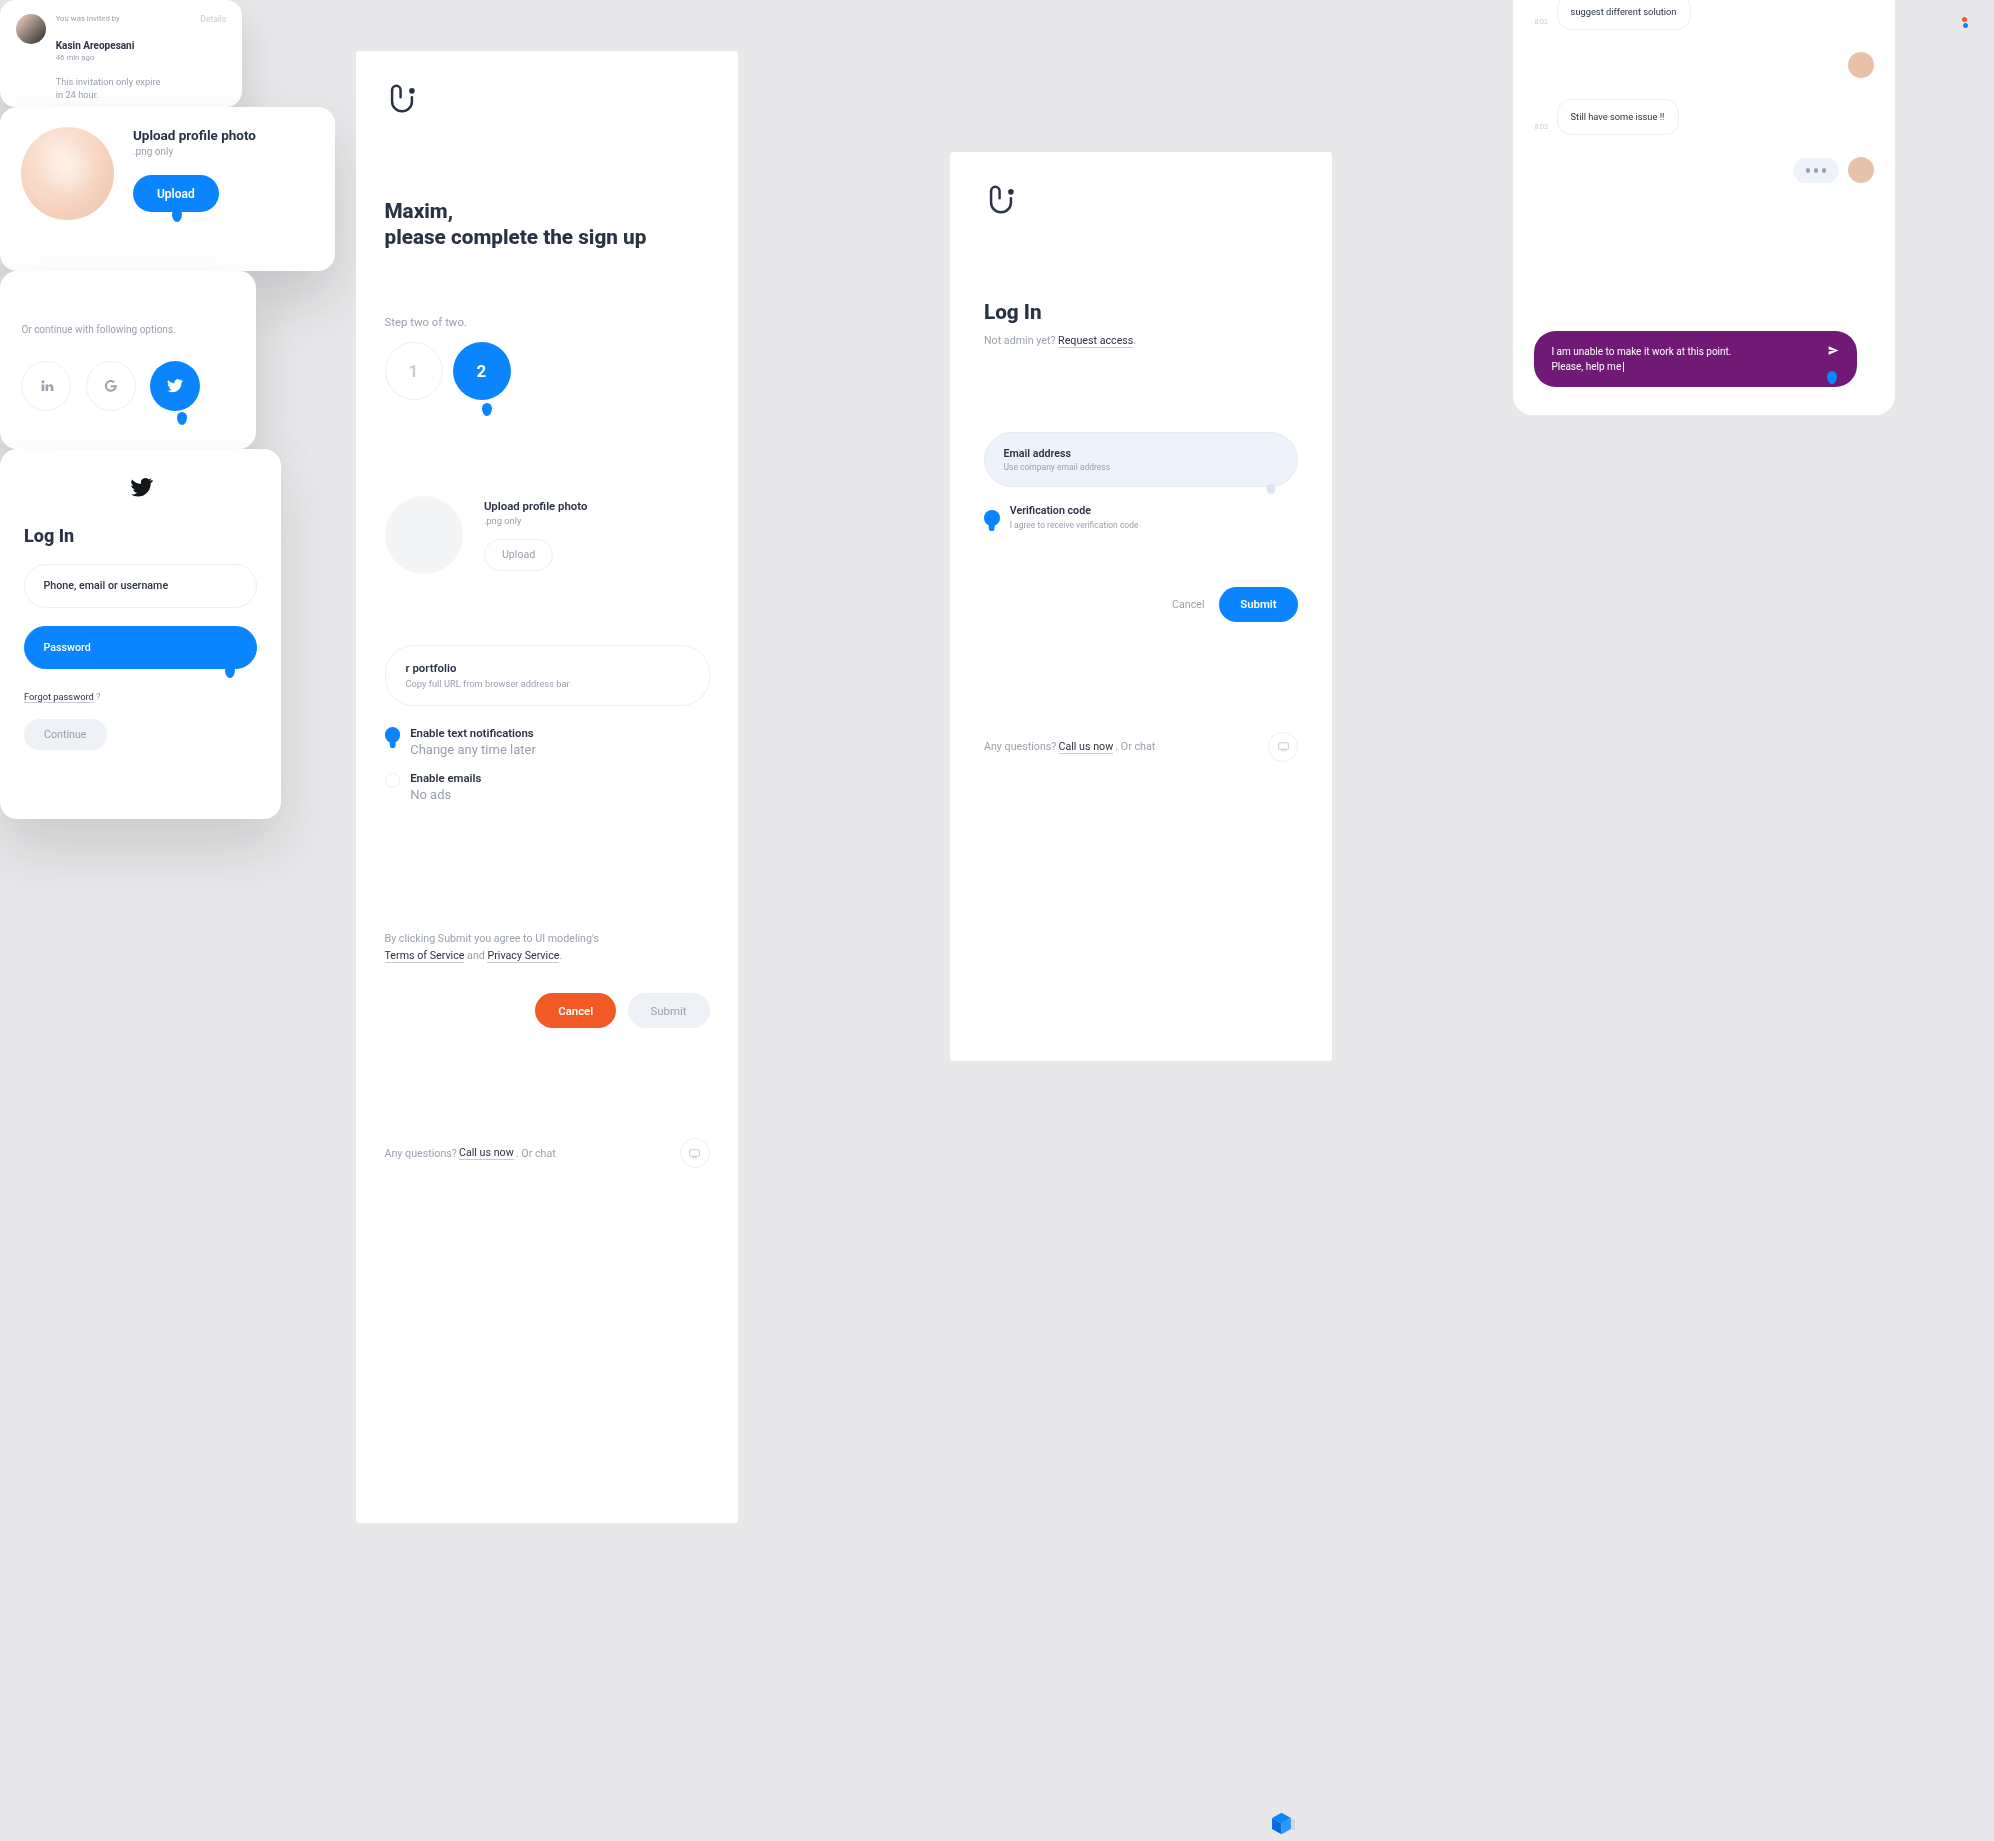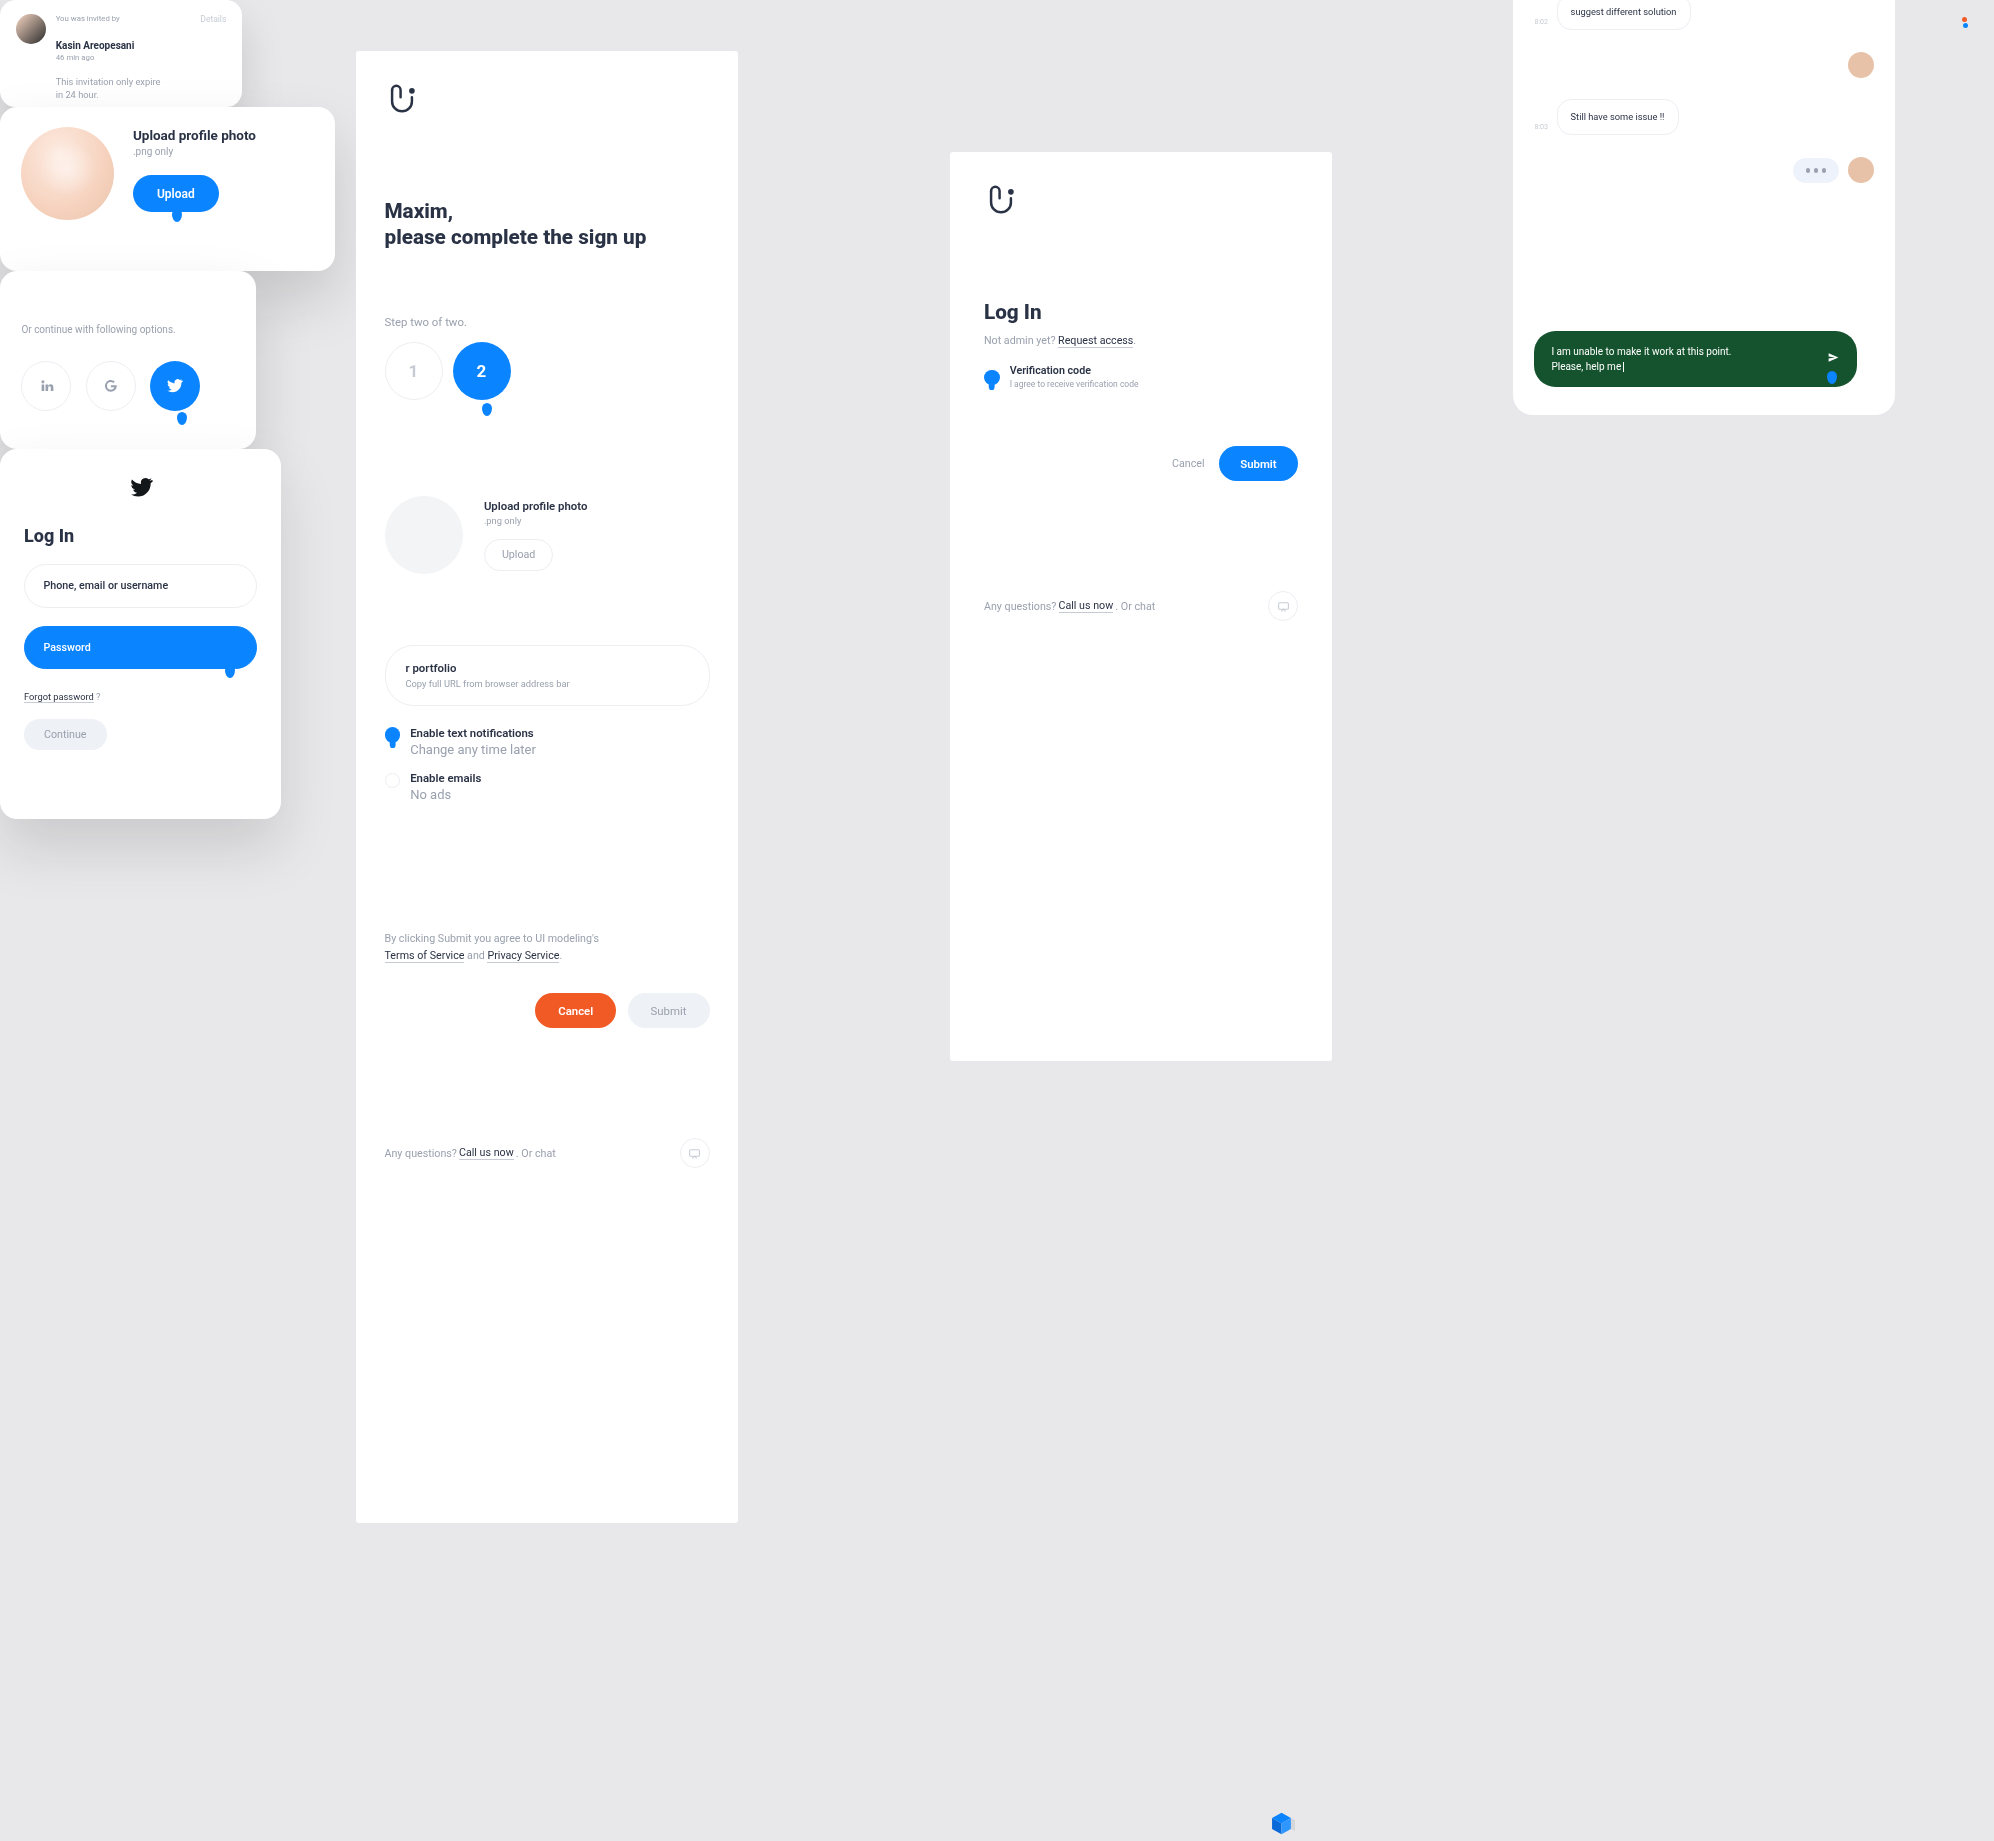--- a/index.html
+++ b/index.html
@@ -119,21 +119,21 @@
 
 #chat{left:1513px;top:-34px;width:382px;height:449px;background:#fff;border-radius:20px;padding:7.1px 21.4px 0}
 .trow{display:flex;gap:8.5px;margin-top:21.4px;align-items:flex-end}
 .trow.r{flex-direction:row-reverse}
 .time{font-size:7.1px;color:#c7ccd4;margin-bottom:4.3px}
 .bub{border:1.1px solid #eceef2;border-radius:14.2px;padding:10px 13px;font-size:9.3px;color:#2a3245;max-width:178px;line-height:1.5}
 .bub.bot{background:#eef3fb;border-color:#eef3fb;color:#6d7688}
 .cav{width:26px;height:26px;border-radius:50%;background:#e8c2a8}
 .typing{background:#eef3fb;border-radius:14.2px;padding:10px 13px;display:flex;gap:3.6px}
 .typing span{width:4.3px;height:4.3px;border-radius:50%;background:#9aa1ae}
-.chat-input{position:absolute;left:21.4px;right:38px;bottom:28.5px;background:#14532d;border-radius:21.4px;padding:13px 17px;color:#fff;display:flex;align-items:center}
+.chat-input{position:absolute;left:21.4px;right:38px;bottom:28.5px;background:#701a75;border-radius:21.4px;padding:13px 17px;color:#fff;display:flex;}
 .chat-input .msg{font-size:10px;line-height:1.5;flex:1}
 .cursor{display:inline-block;width:0.7px;height:10px;background:#fff;margin-left:2.1px;vertical-align:middle}
 .send{color:#fff}
 .drop-chat{right:20px;top:40px;background:#0a84ff}
 
 
 #cube{position:absolute;left:1268px;top:1810px}
 </style>
 </head>
 <body>
@@ -239,20 +239,25 @@
   <div class="logo">
     <svg viewBox="0 0 48 48" fill="none" stroke="currentColor" stroke-width="3.5" stroke-linecap="round">
         <path d="M10 10 v16 a14 14 0 0 0 28 0 v-6"></path>
         <circle cx="38" cy="11" r="4" fill="currentColor" stroke="none"></circle>
         <path d="M10 10 a6 6 0 0 1 12 0 v10"></path>
       </svg>
   </div>
   <h2>Log In</h2>
   <div class="sub">
     <span>Not admin yet? </span><span class="lk">Request access</span><span>.</span>
+  </div>
+  <div class="field email">
+    <div class="t">Email address</div>
+    <div class="s">Use company email address</div>
+    <div class="email-drop"></div>
   </div>
   <div class="codewrap">
     <div class="chk on"></div>
     <div>
       <div class="t" style="font-size:10.7px;font-weight:600;color:#2a3245">Verification code</div>
       <div class="s" style="font-size:8.5px;color:#9aa1ae;margin-top:2.1px">I agree to receive verification code</div>
     </div>
   </div>
   <div class="login-btns">
     <div class="txt-cancel">Cancel</div>

